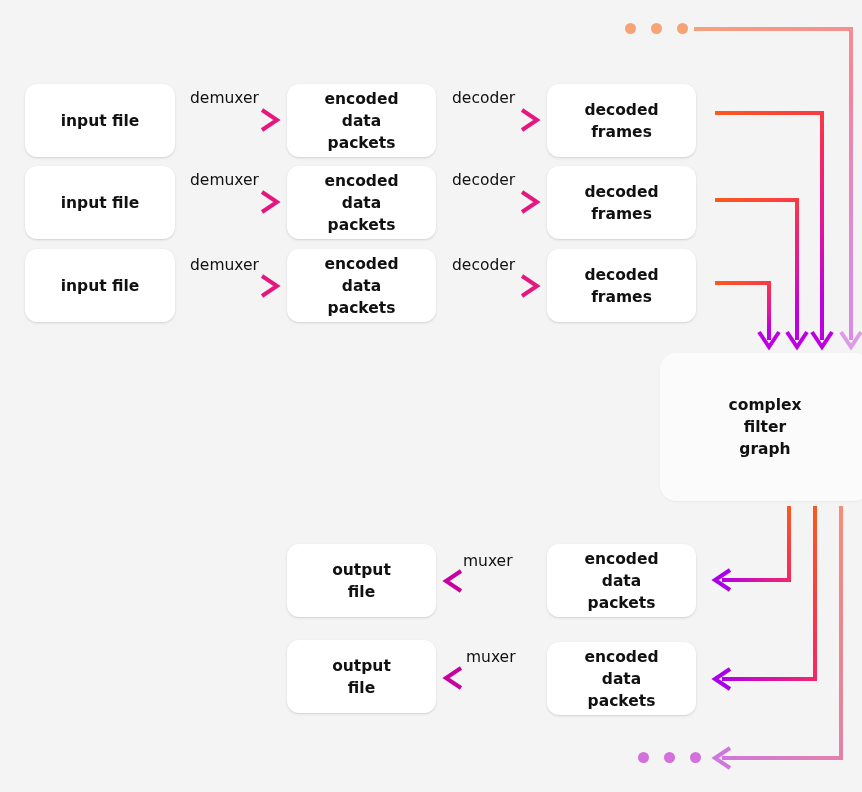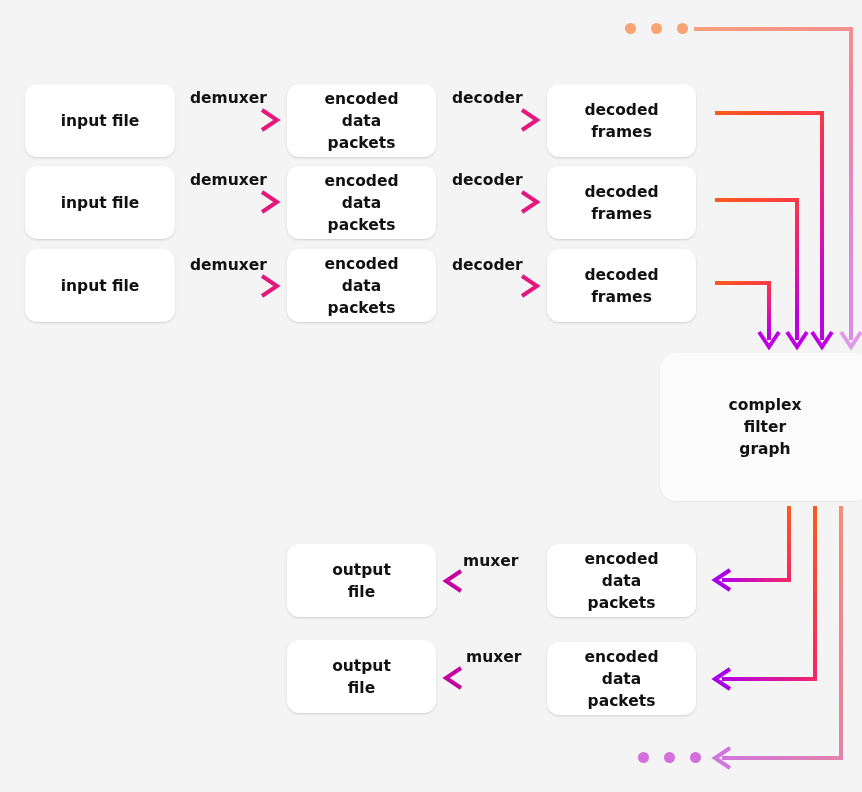--- a/index.html
+++ b/index.html
@@ -29,21 +29,21 @@
     white-space:pre-line;
   }
   .node.filtergraph{
     border-radius:16px;
     box-shadow:0 1px 2px rgba(0,0,0,0.05);
     background:#fbfbfb;
   }
   .edge-label{
     position:absolute;
     color:#111111;
-    font-weight:700;
+    font-weight:400;
     font-size:15.5px;
     white-space:nowrap;
     text-align:center;
   }
   .dots{position:absolute;display:flex;gap:15px;align-items:center;}
   .dots i{display:block;width:11px;height:11px;border-radius:50%;}
 </style>
 </head>
 <body>
 

